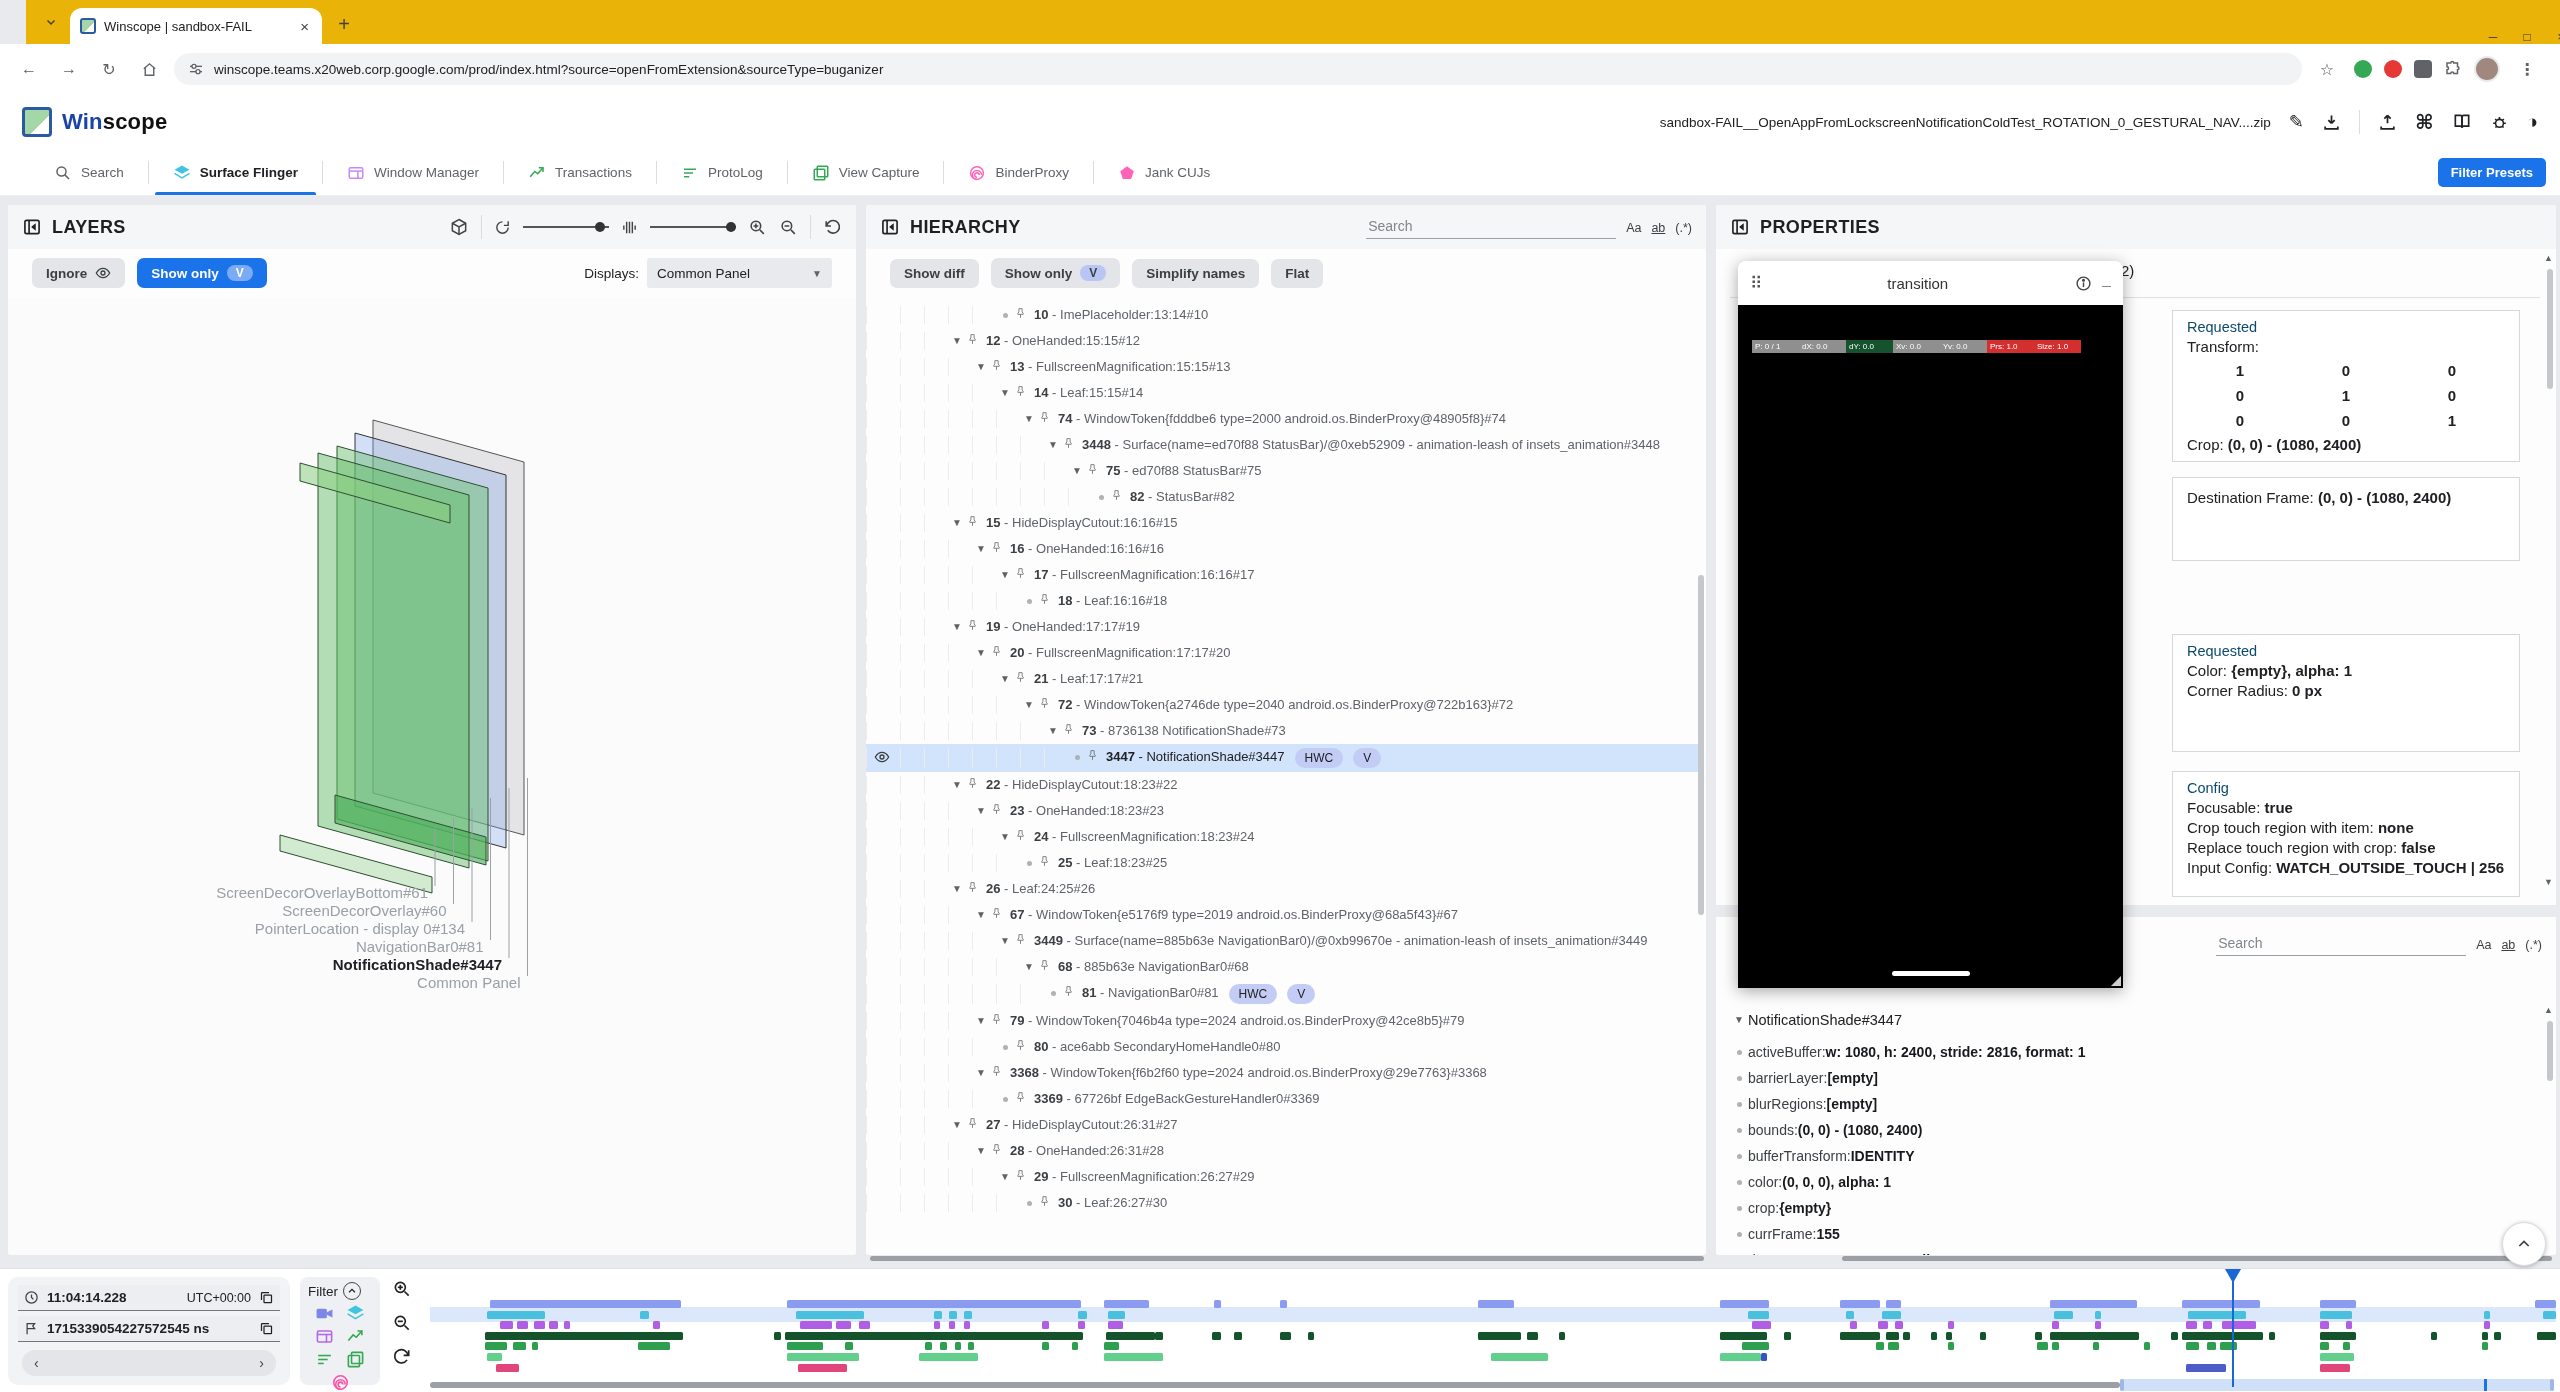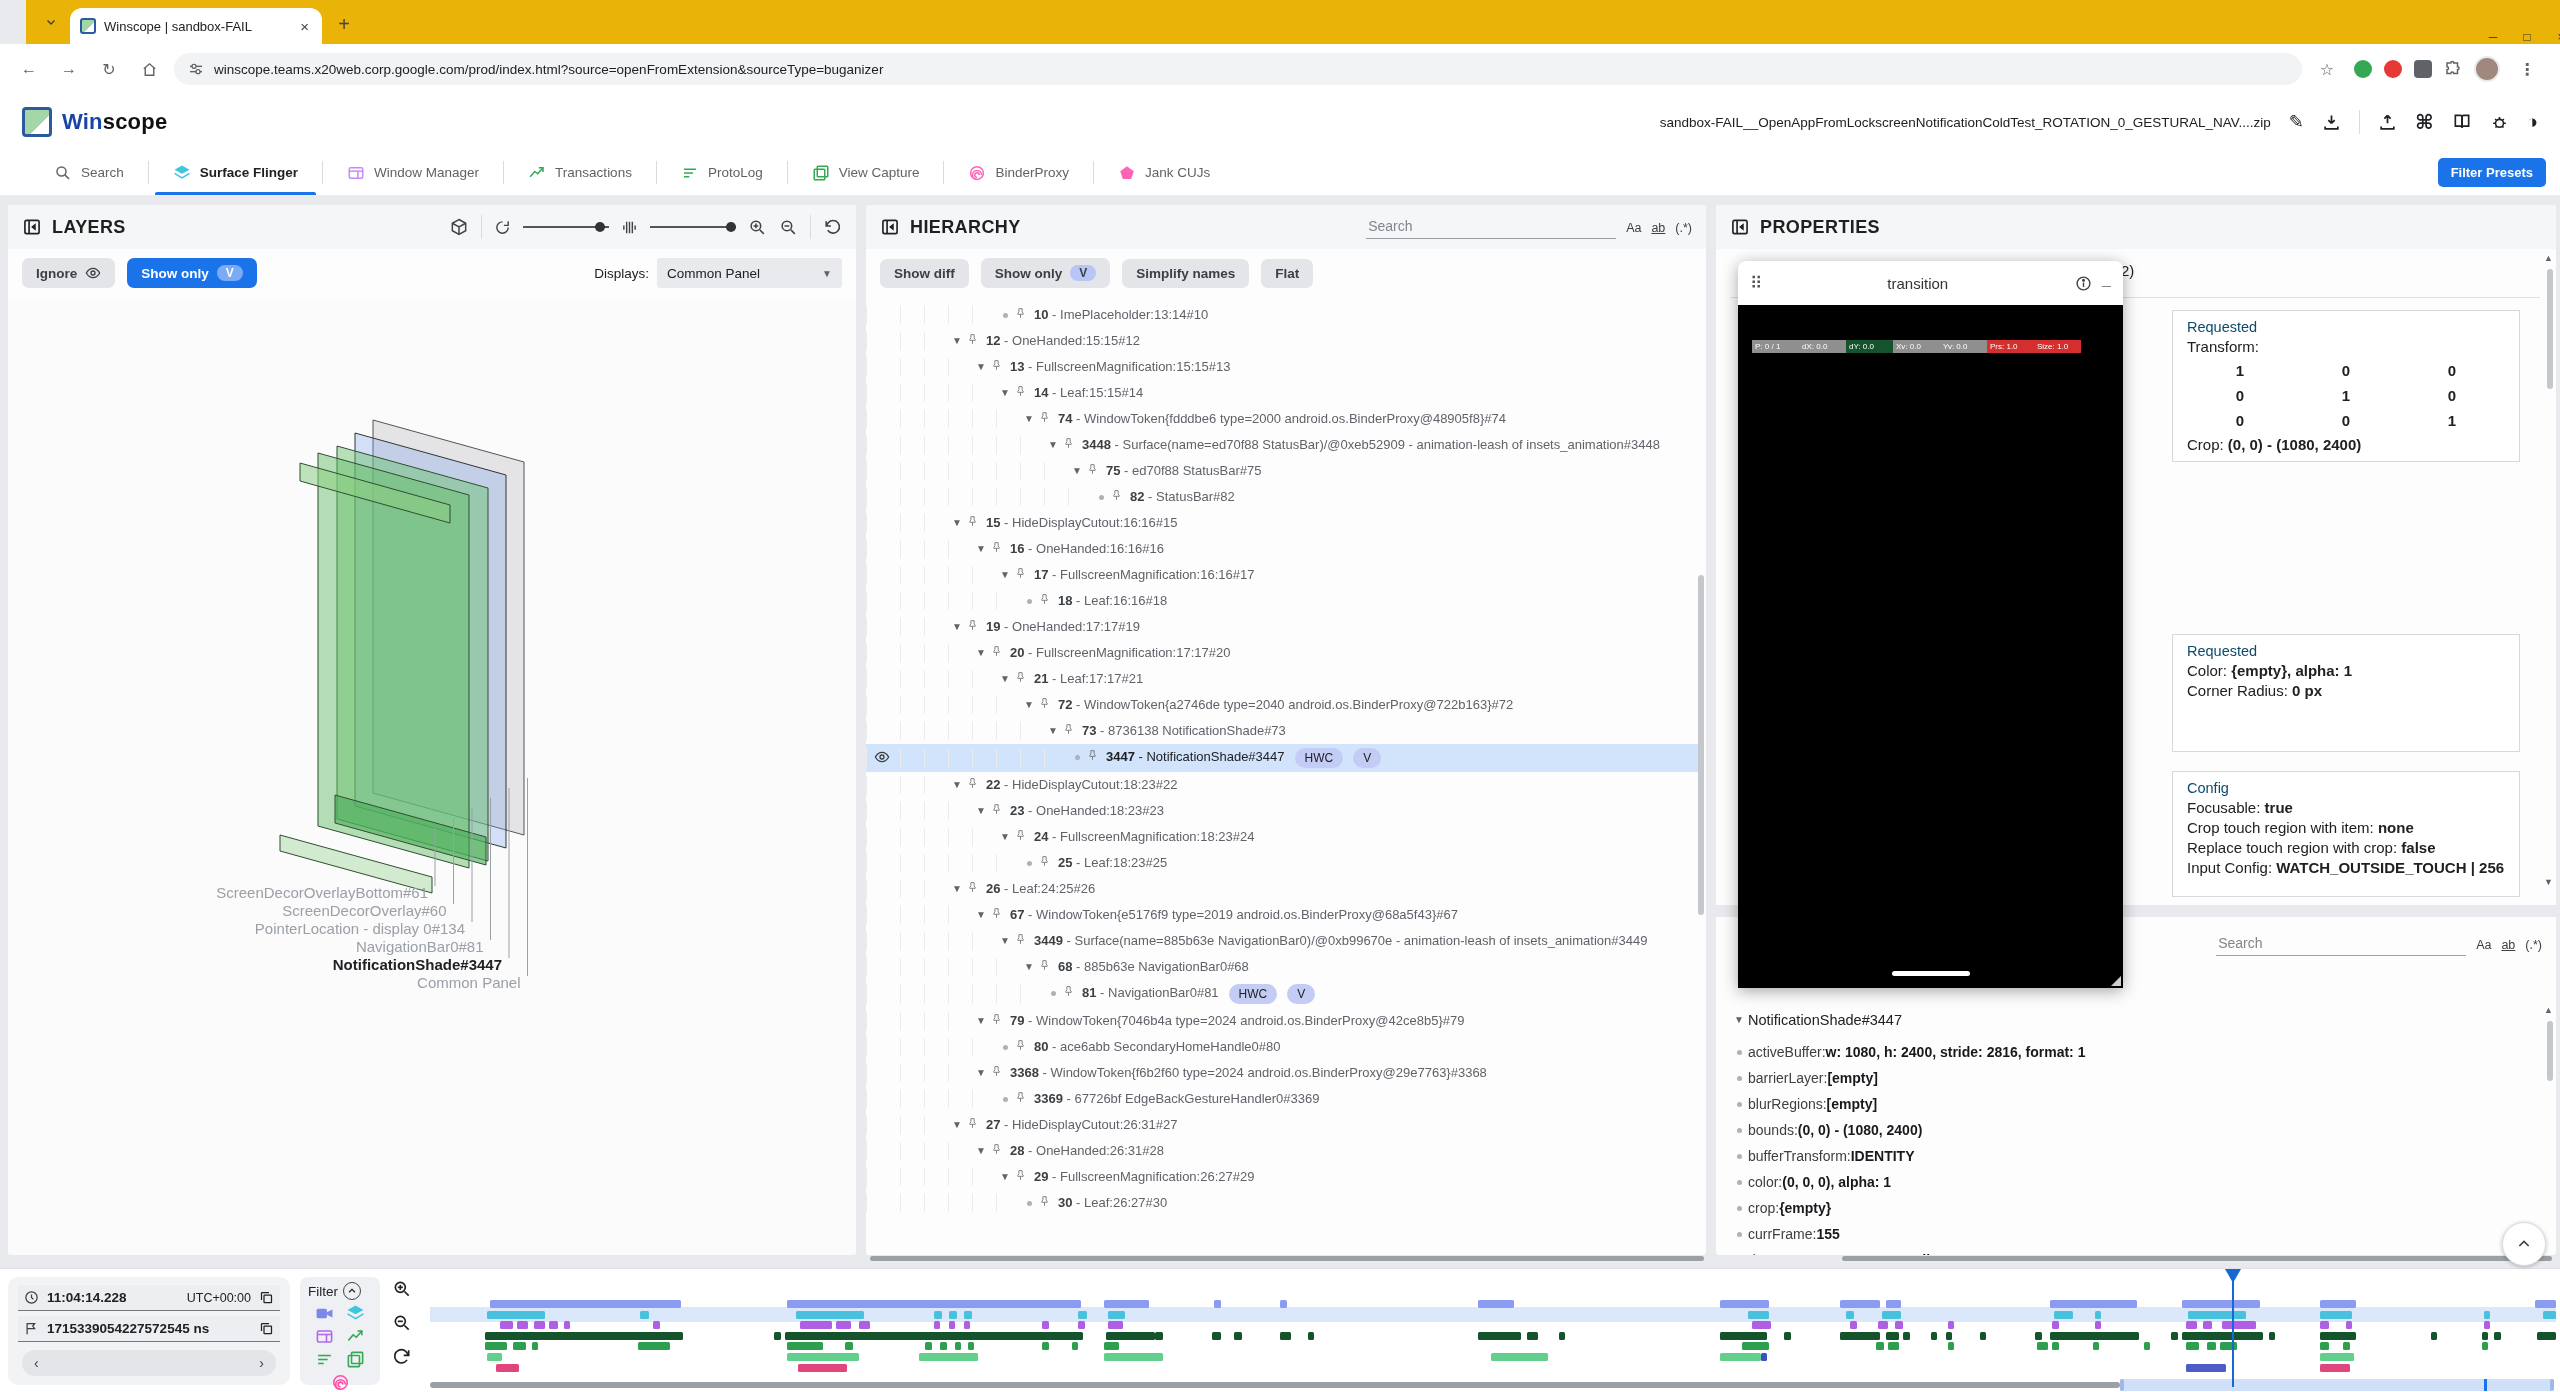--- a/index.html
+++ b/index.html
@@ -49,21 +49,21 @@
   
   .panel { position:absolute; top:205px; height:1050px; background:#fdfdfe; border-radius:3px; overflow:hidden; }
   #layers-panel { left:8px; width:848px; }
   #hierarchy-panel { left:866px; width:840px; }
   #properties-panel { left:1716px; width:840px; }
   .phead { height:44px; background:#f5f6f7; display:flex; align-items:center; padding:0 14px; gap:10px; }
   .ptitle { font-size:18px; font-weight:700; letter-spacing:.4px; color:#1f1f1f; }
   .phead-right { margin-left:auto; display:flex; align-items:center; gap:12px; color:#444; }
   .slider { width:86px; height:2px; background:#555; position:relative; }
   .slider i { position:absolute; top:-4px; width:10px; height:10px; background:#333; border-radius:50%; }
-  .chiprow { height:48px; display:flex; align-items:center; padding:0 14px; gap:12px; }
+  .chiprow { height:48px; display:flex; align-items:center; padding:0 24px; gap:12px; }
   .chip { background:#e3e5e8; border-radius:7px; padding:7px 14px; font-size:13.5px; font-weight:600; color:#3c4043; display:flex; align-items:center; gap:8px; cursor:pointer; white-space:nowrap; }
   .chip .vbadge { background:#b9c5f4; border-radius:11px; padding:1px 9px; font-size:12px; }
   .chip.blue { background:#1a73e8; color:#fff; }
   .chip.blue .vbadge { background:#7baaf7; color:#fff; }
   .displays { margin-left:auto; display:flex; align-items:center; gap:8px; font-size:13.5px; color:#202124; }
   .dd { width:185px; height:30px; background:#e8eaed; border-radius:3px; display:flex; align-items:center; padding:0 10px; font-size:13.5px; cursor:pointer; }
   .dd .arr { margin-left:auto; font-size:10px; color:#5f6368; }
 
   
   .lcanvas { position:absolute; left:0; top:93px; right:0; bottom:0; background:#fbfbfc; }
@@ -1040,20 +1040,23 @@
           </div>
           <div class="mrow">
             <span>0</span>
             <span>0</span>
             <span>1</span>
           </div>
         </div>
       <div class="pline"><span>Crop: </span><b>(0, 0) - (1080, 2400)</b></div>
     </div>
 
+    <div class="pcard" style="top:272px; height:84px;">
+      <div class="pline"><span>Destination Frame: </span><b>(0, 0) - (1080, 2400)</b></div>
+    </div>
 
     <div class="pcard" style="top:429px; height:118px;">
       <div class="eyebrow">Requested</div>
       <div id="p-card3-lines">
           <div class="pline"><span>Color: </span><b>{empty}, alpha: 1</b></div>
           <div class="pline"><span>Corner Radius: </span><b>0 px</b></div>
         </div>
     </div>
 
     <div class="pcard" style="top:566px; height:126px;">

